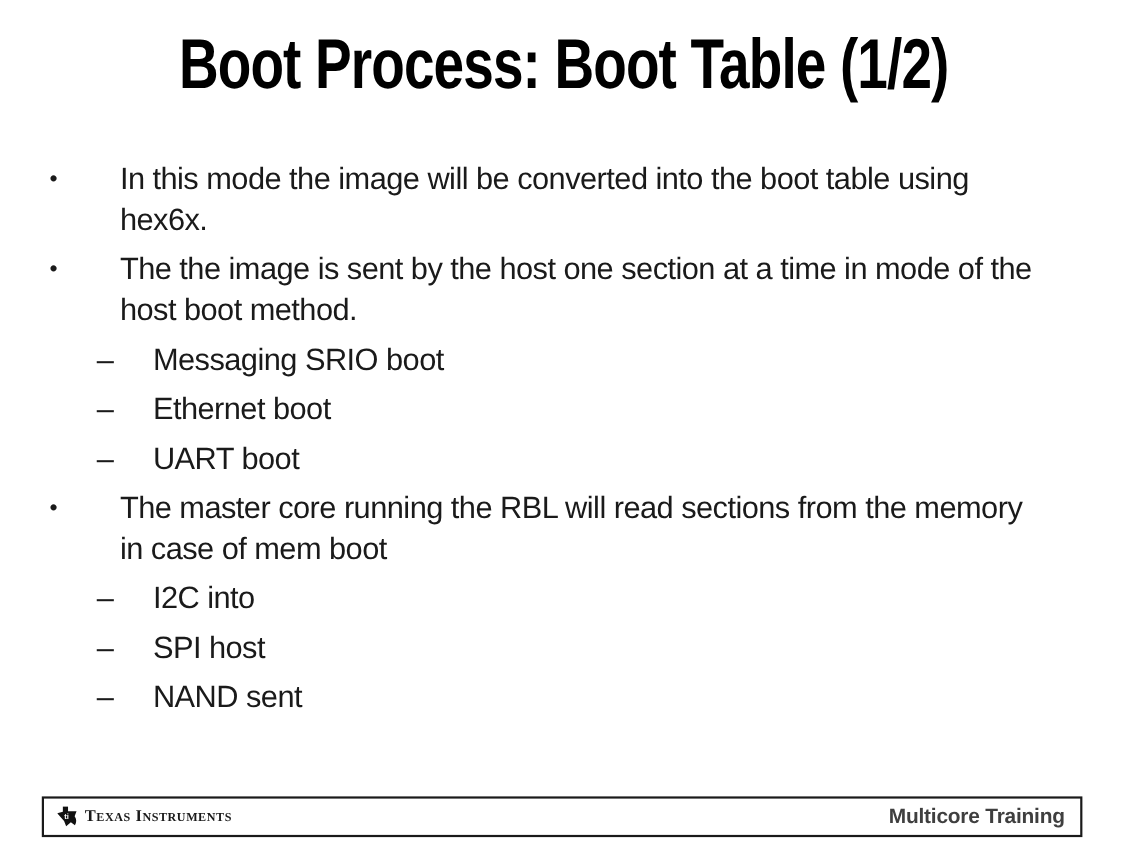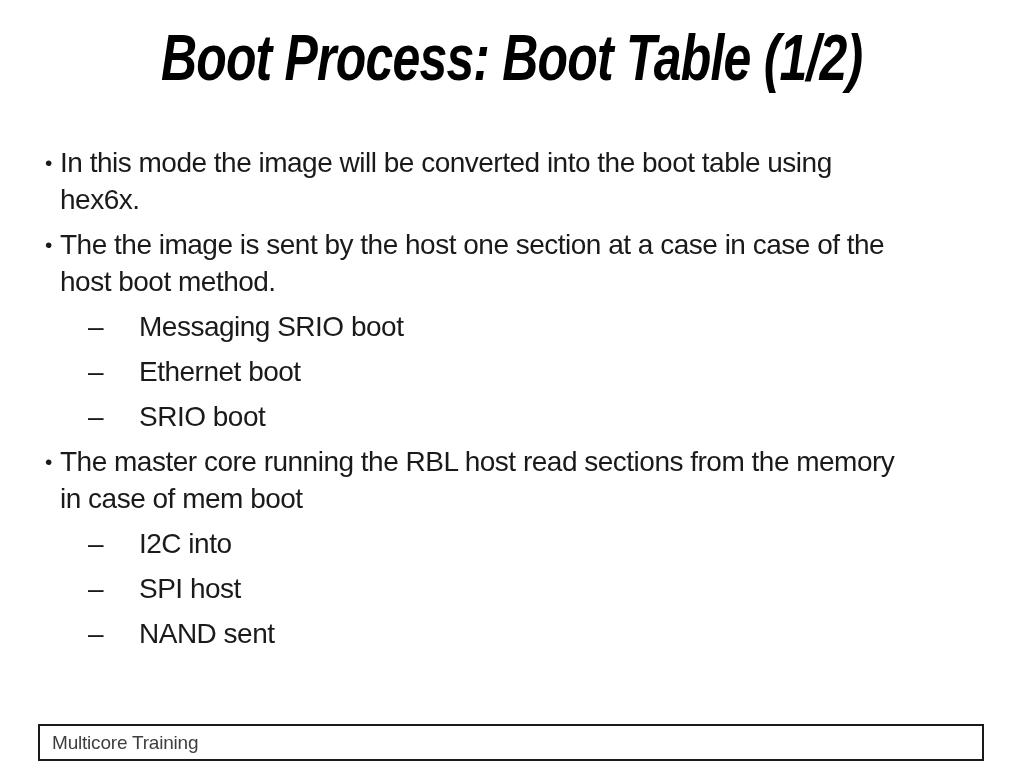--- a/index.html
+++ b/index.html
@@ -13,21 +13,20 @@
     position: relative;
     width: 1024px; height: 768px;
     background: #ffffff;
   }
 
   
   .title-wrap {
     position: absolute;
     top: 26px; left: 0; right: 0;
     text-align: center;
-    font-style: italic;
   }
   .title {
     display: inline-block;
     margin: 0;
     font-size: 64px;
     line-height: 64px;
     font-weight: bold;
     color: #000000;
     letter-spacing: -1px;
     white-space: nowrap;
@@ -43,21 +42,21 @@
   }
   .item {
     position: relative;
     font-size: 28px;
     line-height: 37px;
     letter-spacing: -0.5px;
     margin-bottom: 8px;
   }
   .content > .l1:not(:first-child) { margin-top: 5px; }
   .item .lines { white-space: pre-line; }
-  .l1 .lines { padding-left: 60px; }
+  .l1 .lines { padding-left: 109px; }
   .l2 .lines { padding-left: 107px; margin-left: 32px; }
   .marker {
     position: absolute;
     top: 0;
     line-height: 37px;
   }
   .l1 .marker { left: 45px; font-size: 21px; }
   .l2 .marker { left: 88px; font-size: 28px; }
 
   
@@ -82,21 +81,21 @@
   .brand-text {
     font-family: "Liberation Serif", serif;
     font-variant: small-caps;
     font-weight: 600;
     font-size: 15px;
     letter-spacing: 0.5px;
     color: #1a1a1a;
   }
   .training-text {
     font-size: 19px;
-    font-weight: normal;
+    font-weight: bold;
     color: #3f3f3f;
     letter-spacing: -0.2px;
   }
 </style>
 </head>
 <body>
 
 <div class="slide">
 
   <div class="title-wrap">
@@ -106,42 +105,42 @@
   <div class="content">
 
     <div class="item l1">
       <span class="marker">•</span>
       <div class="lines">In this mode the image will be converted into the boot table using
 hex6x.</div>
     </div>
 
     <div class="item l1">
       <span class="marker">•</span>
-      <div class="lines">The the image is sent by the host one section at a case in case of the
+      <div class="lines">The the image is sent by the host one section at a time in mode of the
 host boot method.</div>
     </div>
 
     <div class="item l2">
       <span class="marker">–</span>
       <div class="lines">Messaging SRIO boot</div>
     </div>
 
     <div class="item l2">
       <span class="marker">–</span>
       <div class="lines">Ethernet boot</div>
     </div>
 
     <div class="item l2">
       <span class="marker">–</span>
-      <div class="lines">SRIO boot</div>
+      <div class="lines">UART boot</div>
     </div>
 
     <div class="item l1">
       <span class="marker">•</span>
-      <div class="lines">The master core running the RBL host read sections from the memory
+      <div class="lines">The master core running the RBL will read sections from the memory
 in case of mem boot</div>
     </div>
 
     <div class="item l2">
       <span class="marker">–</span>
       <div class="lines">I2C into</div>
     </div>
 
     <div class="item l2">
       <span class="marker">–</span>
@@ -149,16 +148,25 @@
     </div>
 
     <div class="item l2">
       <span class="marker">–</span>
       <div class="lines">NAND sent</div>
     </div>
 
   </div>
 
   <div class="footer">
+    <div class="brand">
+      <span>
+        <svg class="ti-icon" width="18" height="20" viewBox="0 0 21 23" aria-hidden="true">
+          <path d="M6 0 h5.5 v5 h9 l-2 5.5 c2.2 3 2.2 6.5 0.3 9.5 l-4.3 -3.2 -5 4.2 -2.2 -5.5 -7.3 -8.3 6 -1.7 z" fill="#111111"></path>
+          <text x="10" y="13" text-anchor="middle" font-size="8" font-family="Liberation Sans, sans-serif" font-weight="bold" fill="#ffffff">ti</text>
+        </svg>
+      </span>
+      <span class="brand-text">Texas Instruments</span>
+    </div>
     <span class="training-text">Multicore Training</span>
   </div>
 
 </div>
 
 </body></html>

